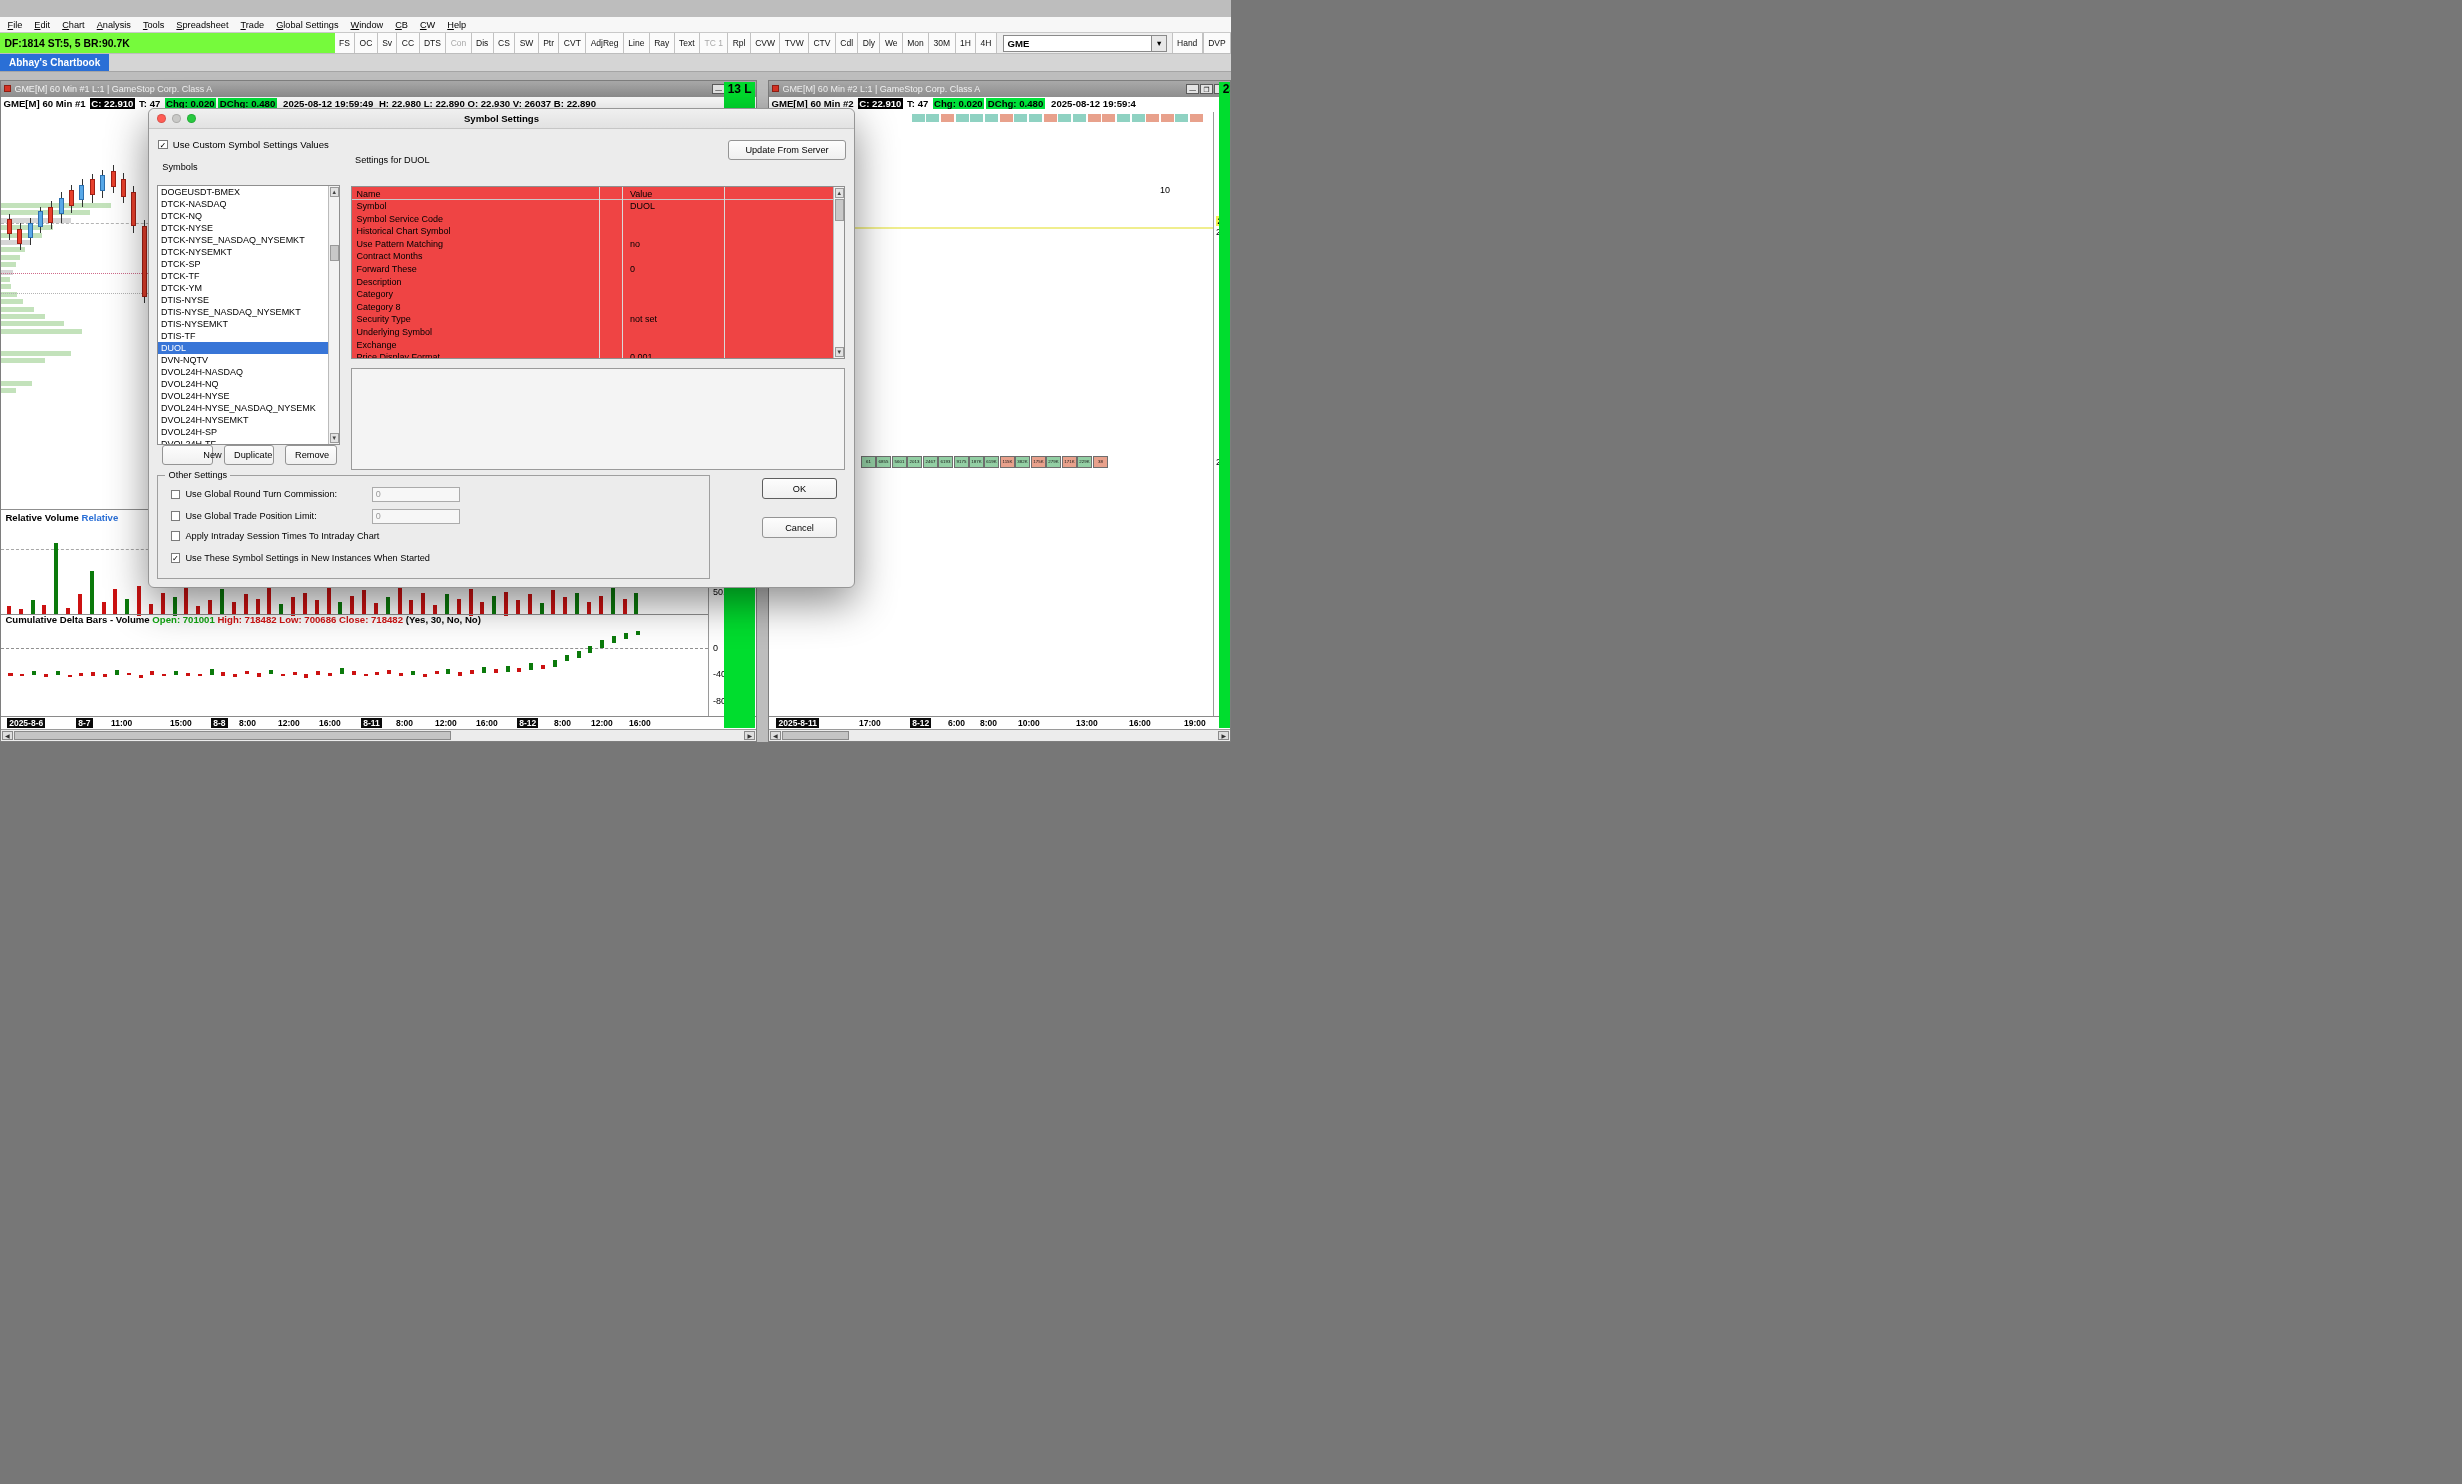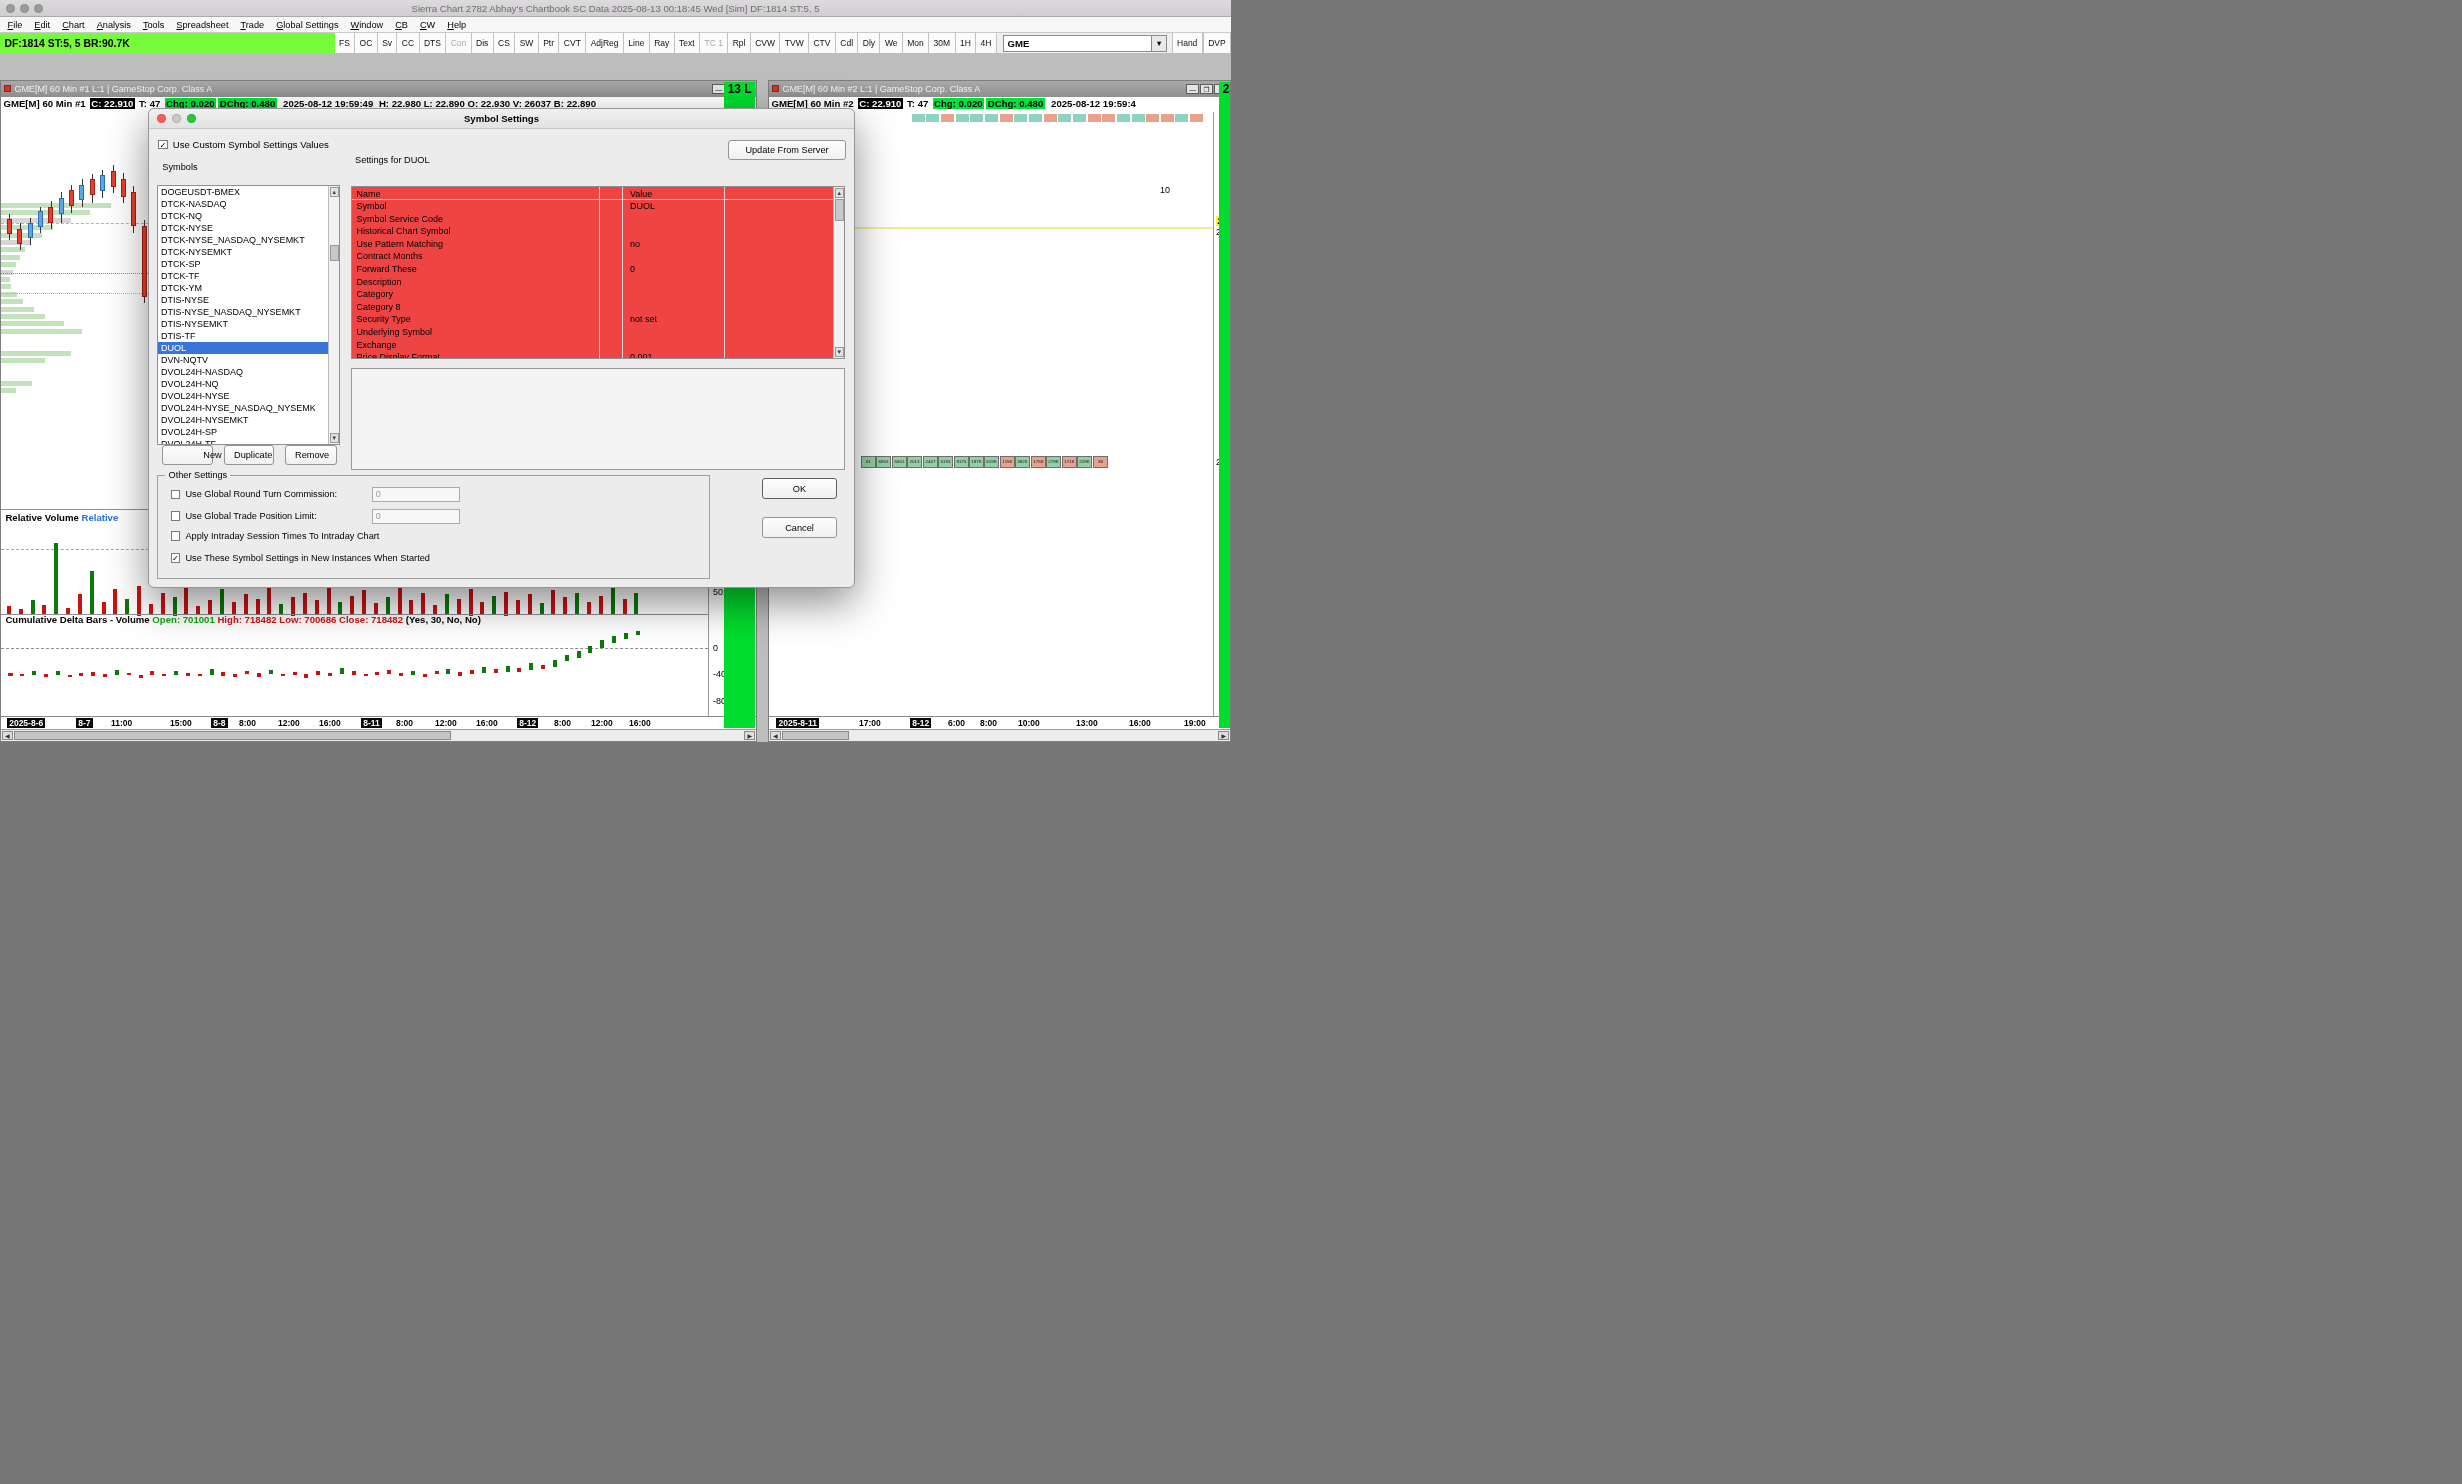--- a/index.html
+++ b/index.html
@@ -93,28 +93,20 @@
   #btn-duplicate { position:absolute; left:75px; top:336px; width:50px; height:20px; }
   #btn-remove { position:absolute; left:136px; top:336px; width:52px; height:20px; }
   #btn-ok { position:absolute; left:613px; top:369px; width:75px; height:21px; }
   #btn-cancel { position:absolute; left:613px; top:408px; width:75px; height:21px; }
 </style>
 </head>
 <body>
 
 <div id="screen">
 
-  <div id="titlebar">
-    <div class="tl-lights">
-      <span class="tl"></span>
-      <span class="tl"></span>
-      <span class="tl"></span>
-    </div>
-    <span class="title">Sierra Chart 2782 Abhay's Chartbook SC Data 2025-08-13  00:18:45 Wed [Sim] DF:1814  ST:5, 5</span>
-  </div>
 
   <div id="menubar">
 
   <span class="menu-item"><u>F</u>ile</span>
       <span class="menu-item"><u>E</u>dit</span>
       <span class="menu-item"><u>C</u>hart</span>
       <span class="menu-item"><u>A</u>nalysis</span>
       <span class="menu-item"><u>T</u>ools</span>
       <span class="menu-item"><u>S</u>preadsheet</span>
       <span class="menu-item"><u>T</u>rade</span>
@@ -161,20 +153,23 @@
       <span class="val">GME</span>
       <span class="arrow">▼</span>
     </div>
     <div style="display:flex;margin-left:4.4px">
 
     <span class="tb-btn" style="border-left:0.7px solid #c2c2c2">Hand</span>
         <span class="tb-btn" style="border-left:0.7px solid #c2c2c2">DVP</span>
       </div>
   </div>
 
+  <div id="tabbar">
+    <div class="tab active">Abhay's Chartbook</div>
+  </div>
 
   <div class="win" id="winL">
     <div class="win-title">
       <span class="chart-ico"></span>
       <span>GME[M]  60 Min  #1 L:1 | GameStop Corp. Class A</span>
       <span class="win-btns">
         <span class="wbtn">—</span>
         <span class="wbtn">❐</span>
         <span class="wbtn">✕</span>
       </span>

